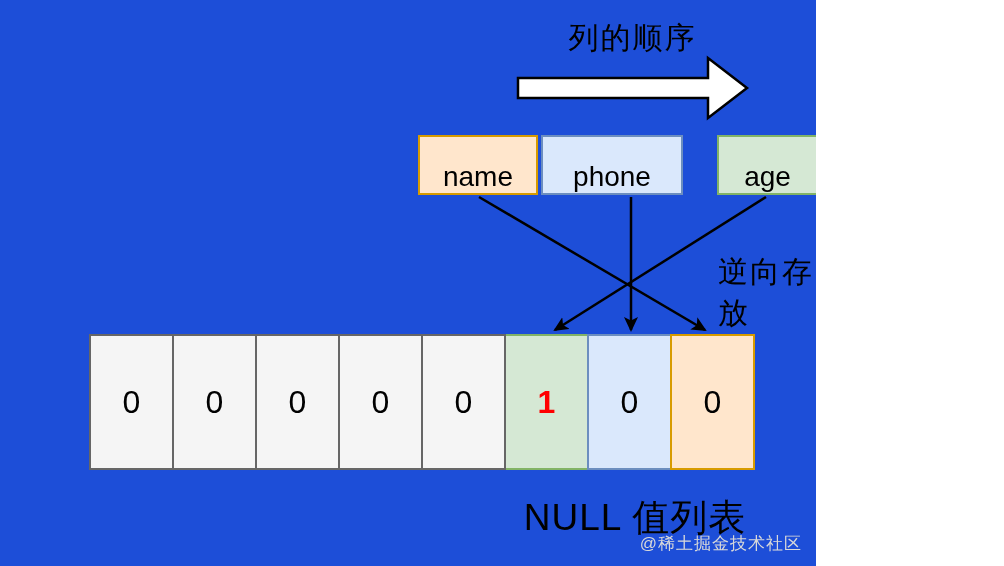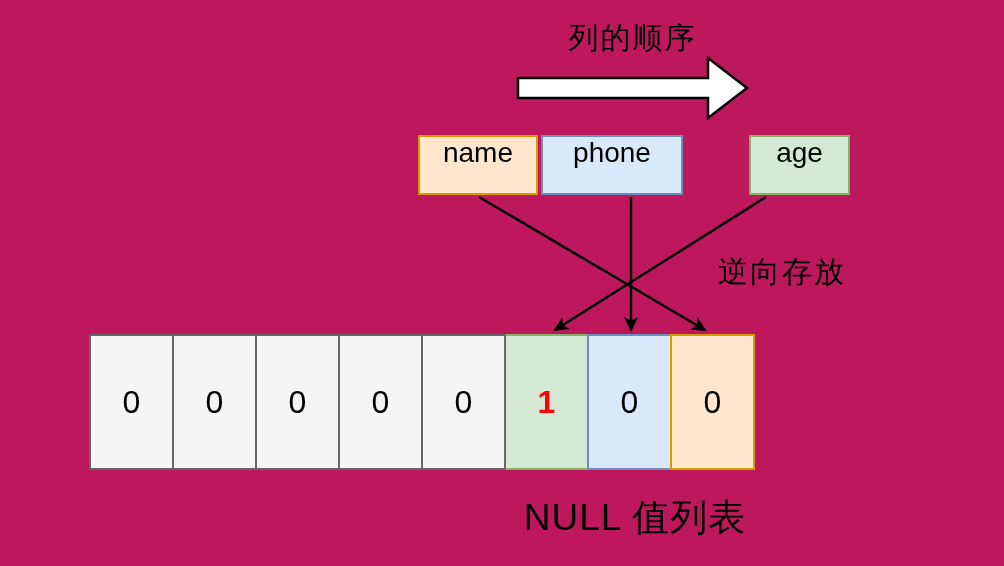--- a/index.html
+++ b/index.html
@@ -1,23 +1,23 @@
 <!DOCTYPE html>
 <html><head>
 <meta charset="utf-8">
 <style>
   * { margin: 0; padding: 0; box-sizing: border-box; }
   html, body { background: #ffffff; }
   body { font-family: "Liberation Sans", "DejaVu Sans", sans-serif; }
 
   .canvas {
     position: relative;
-    width: 1004px;
+    width: 816px;
     height: 566px;
-    background: #be185d;
+    background: #1d4ed8;
     overflow: hidden;
   }
 
   .overlay {
     position: absolute;
     left: 0; top: 0;
     width: 1004px; height: 566px;
     pointer-events: none;
   }
 
@@ -28,30 +28,30 @@
     font-size: 30px;
     color: #000000;
     letter-spacing: 2px;
   }
 
   .col-box {
     position: absolute;
     top: 135px;
     height: 60px;
     display: flex;
-    align-items: flex-start;
+    align-items: flex-end;
     justify-content: center;
     font-size: 28px;
     color: #000000;
     border-style: solid;
     border-width: 2px;
   }
   .col-name  { left: 418px; width: 120px; background: #ffe6cc; border-color: #d79b00; }
   .col-phone { left: 541px; width: 142px; background: #dae8fc; border-color: #6c8ebf; }
-  .col-age   { left: 717px; width: 101px; background: #d5e8d4; border-color: #82b366; margin-left: 32px; }
+  .col-age   { left: 717px; width: 101px; background: #d5e8d4; border-color: #82b366; }
 
   .reverse-label {
     position: absolute;
     left: 718px; top: 252px;
     font-size: 30px;
     color: #000000;
     letter-spacing: 2px;
     font-family: Liberation Mono, monospace;
   }
 
@@ -135,14 +135,15 @@
     <div class="cell cell-grey">0</div>
     <div class="cell cell-grey">0</div>
     <div class="cell cell-grey">0</div>
     <div class="cell cell-green">1</div>
     <div class="cell cell-blue">0</div>
     <div class="cell cell-orange">0</div>
   </div>
 
   <div class="null-label">NULL 值列表</div>
 
+  <div class="watermark">@稀土掘金技术社区</div>
 
 </div>
 
 </body></html>

